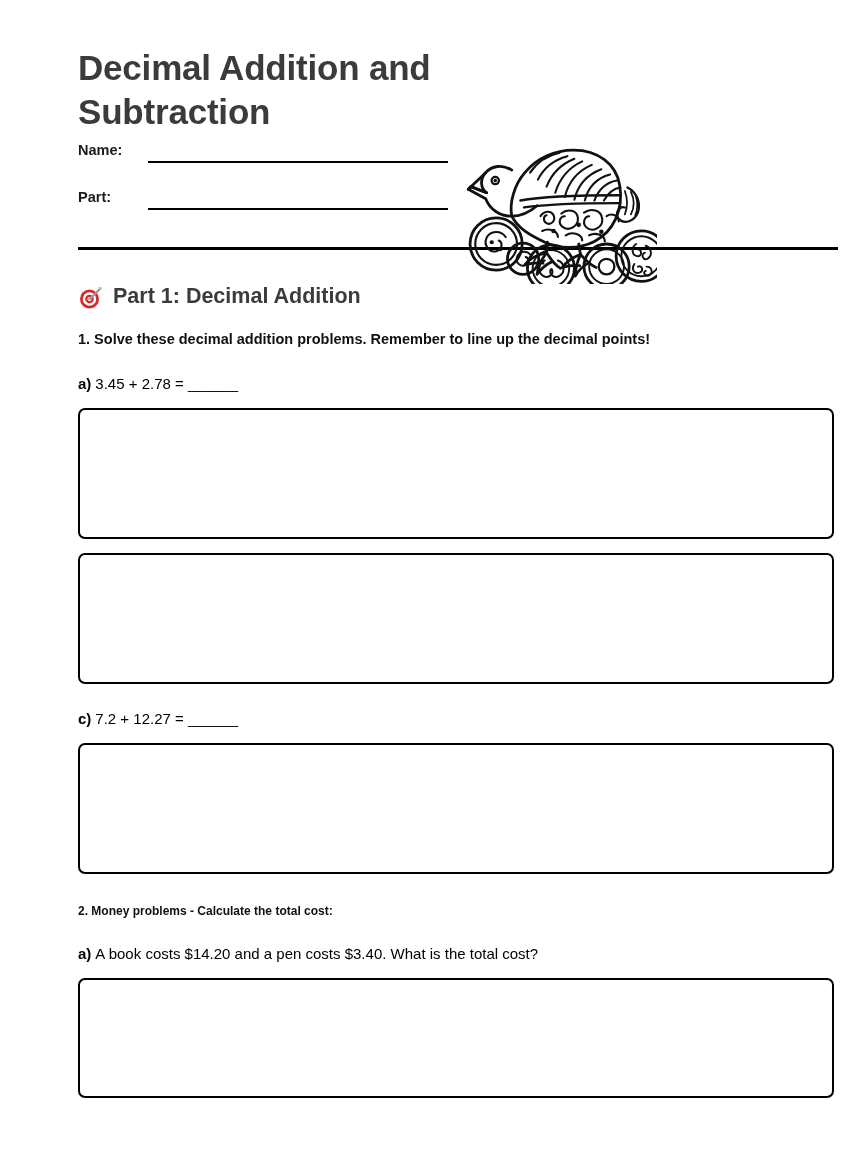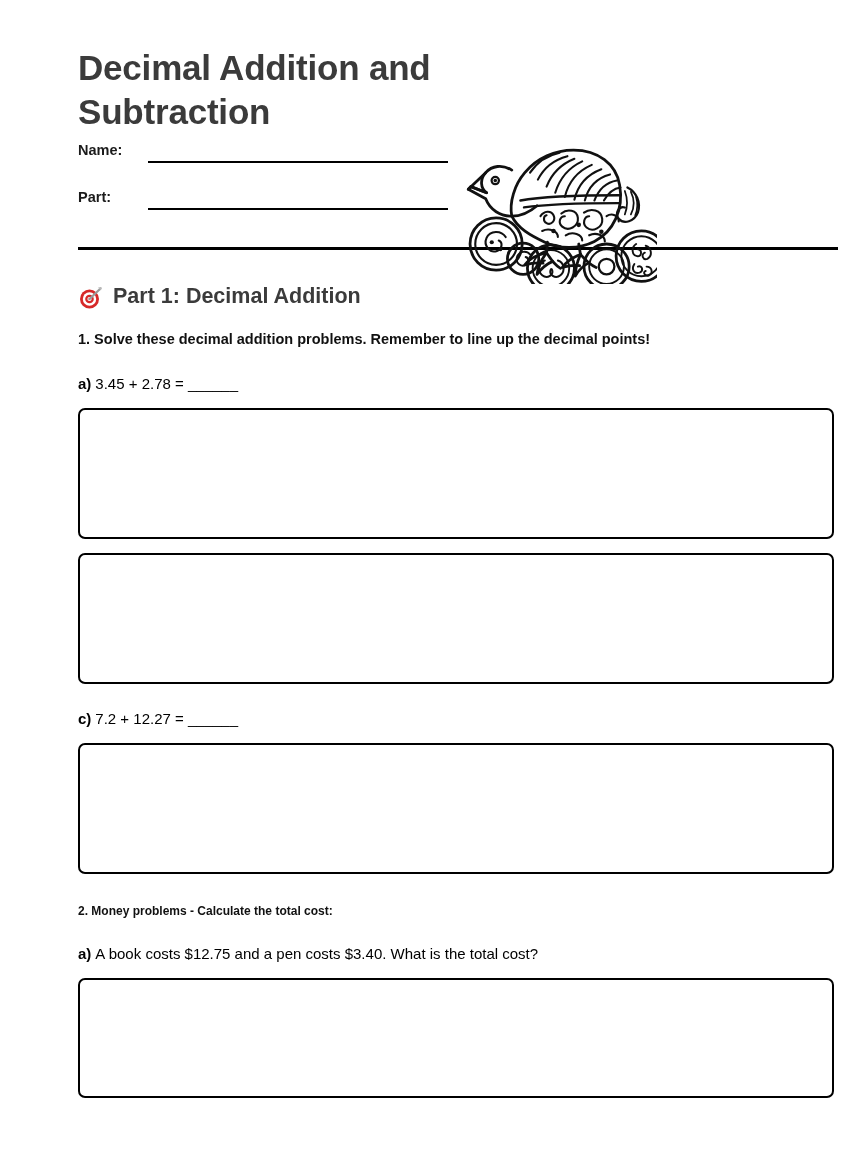--- a/index.html
+++ b/index.html
@@ -267,17 +267,17 @@
   <div class="answer-box h-b"></div>
 
   <div class="problem-line">
     <span class="lbl">c)</span><span class="txt">7.2 + 12.27 = ______</span>
   </div>
   <div class="answer-box h-c"></div>
 
   <div class="money-prompt">2. Money problems - Calculate the total cost:</div>
 
   <div class="problem-line">
-    <span class="lbl">a)</span><span class="txt">A book costs $12.75 and a pen costs $3.40. What is the total cost?</span>
+    <span class="lbl">a)</span><span class="txt">A book costs $14.20 and a pen costs $3.40. What is the total cost?</span>
   </div>
   <div class="answer-box h-money"></div>
 
 </div>
 
 </body></html>

